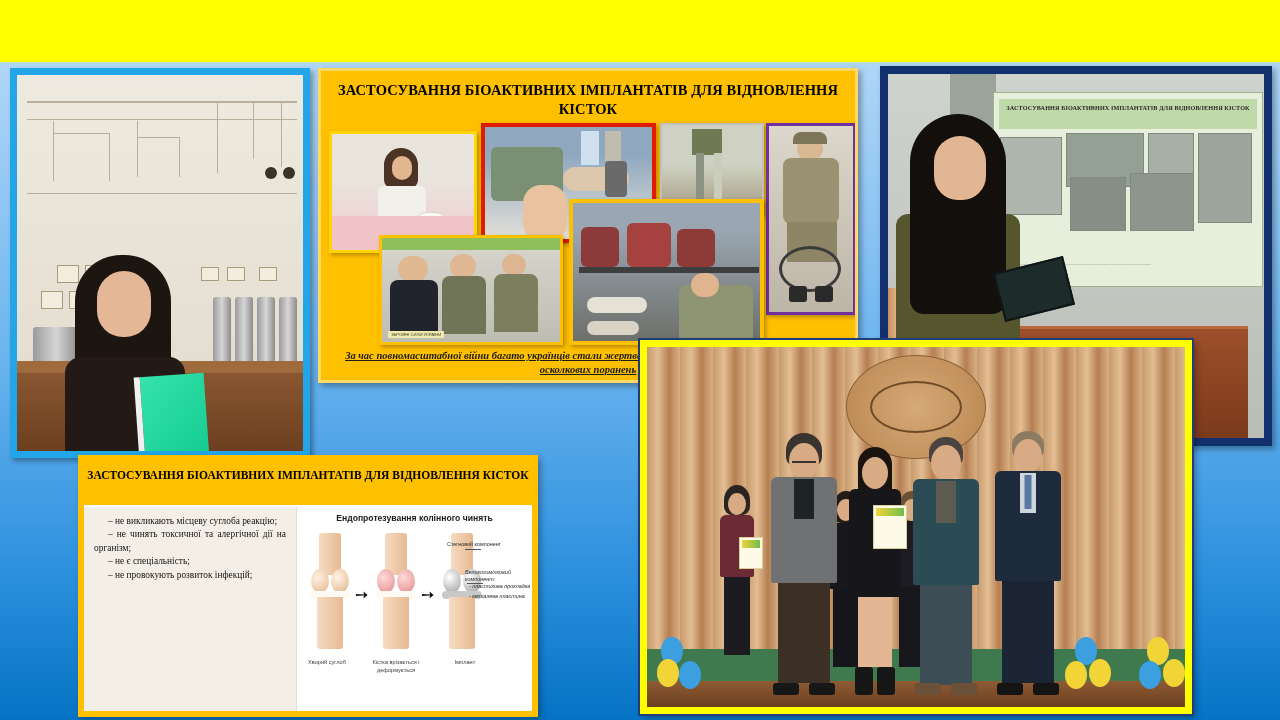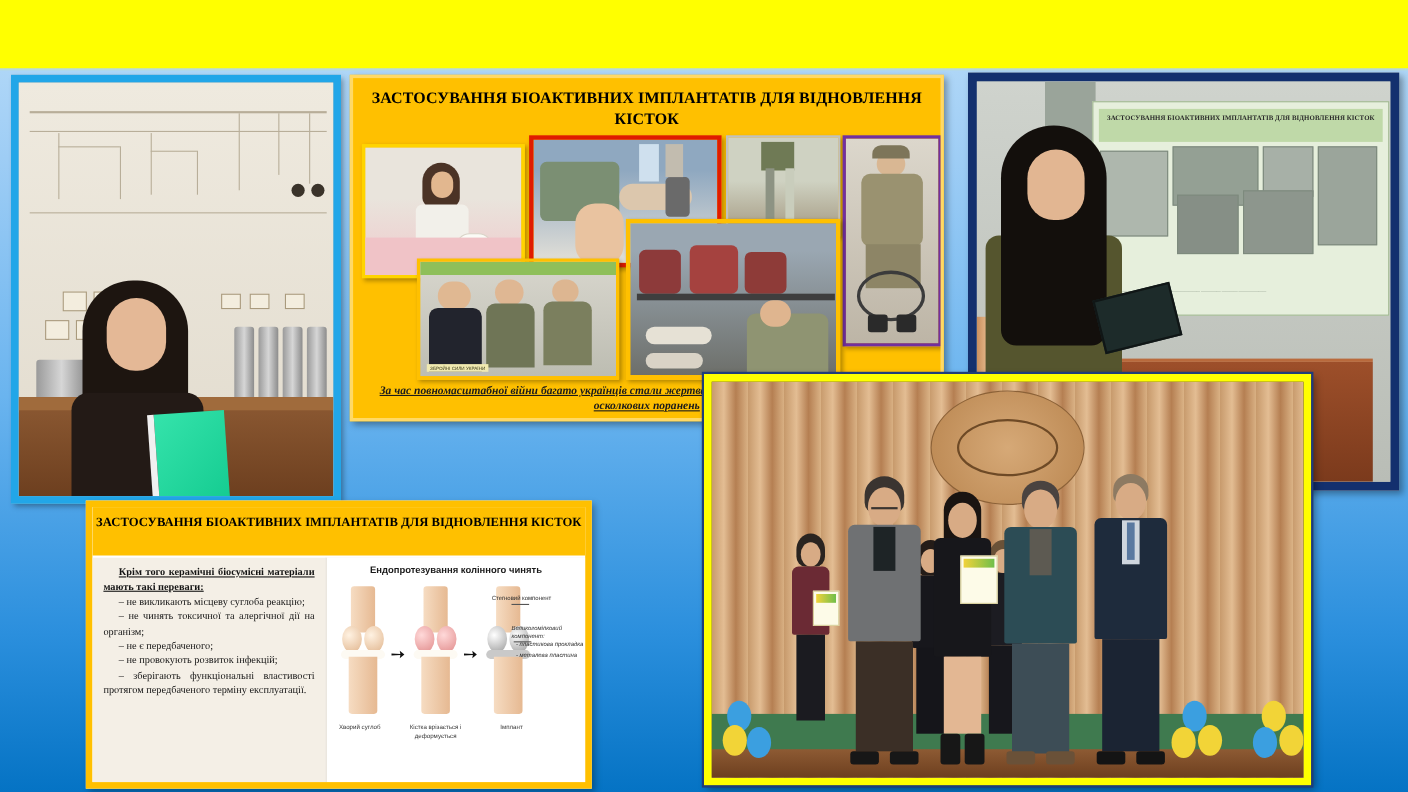--- a/index.html
+++ b/index.html
@@ -441,26 +441,24 @@
     <div class="pres-shirt"></div>
     <div class="pres-hair"></div>
     <div class="pres-face"></div>
     <div class="pres-tablet"></div>
   </div>
 
   <div class="frame" id="panel-implants-bottom">
     <div class="pib-head">ЗАСТОСУВАННЯ БІОАКТИВНИХ ІМПЛАНТАТІВ ДЛЯ ВІДНОВЛЕННЯ КІСТОК</div>
     <div class="pib-body">
       <div class="pib-text">
-        <span class="lead">Крім того  керамічні біосумісні матеріали  мають такі переваги:</span>
         <span class="bullet">–   не   викликають   місцеву суглоба реакцію;</span>
         <span class="bullet">–   не   чинять   токсичної   та алергічної дії на організм;</span>
-        <span class="bullet">– не є передбаченого;</span>
+        <span class="bullet">– не є спеціальність;</span>
         <span class="bullet">–   не   провокують   розвиток інфекцій;</span>
-        <span class="bullet">–   зберігають   функціональні властивості протягом передбаченого терміну експлуатації.</span>
       </div>
 
       <div class="pib-diagram">
         <div class="diag-title">Ендопротезування колінного чинять</div>
 
         <div class="knee" style="left:10px;">
           <div class="bone-top"></div>
           <div class="condyles">
               <div class="condyle" style="left:0"></div>
               <div class="condyle" style="left:20px"></div>

